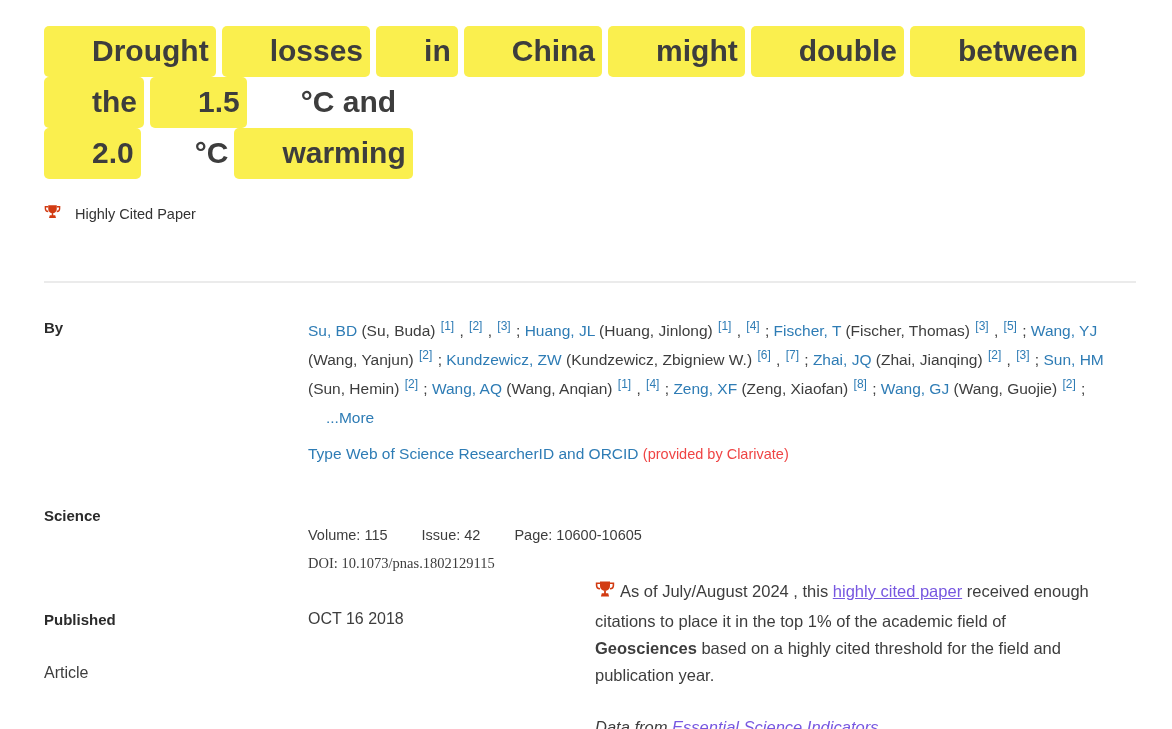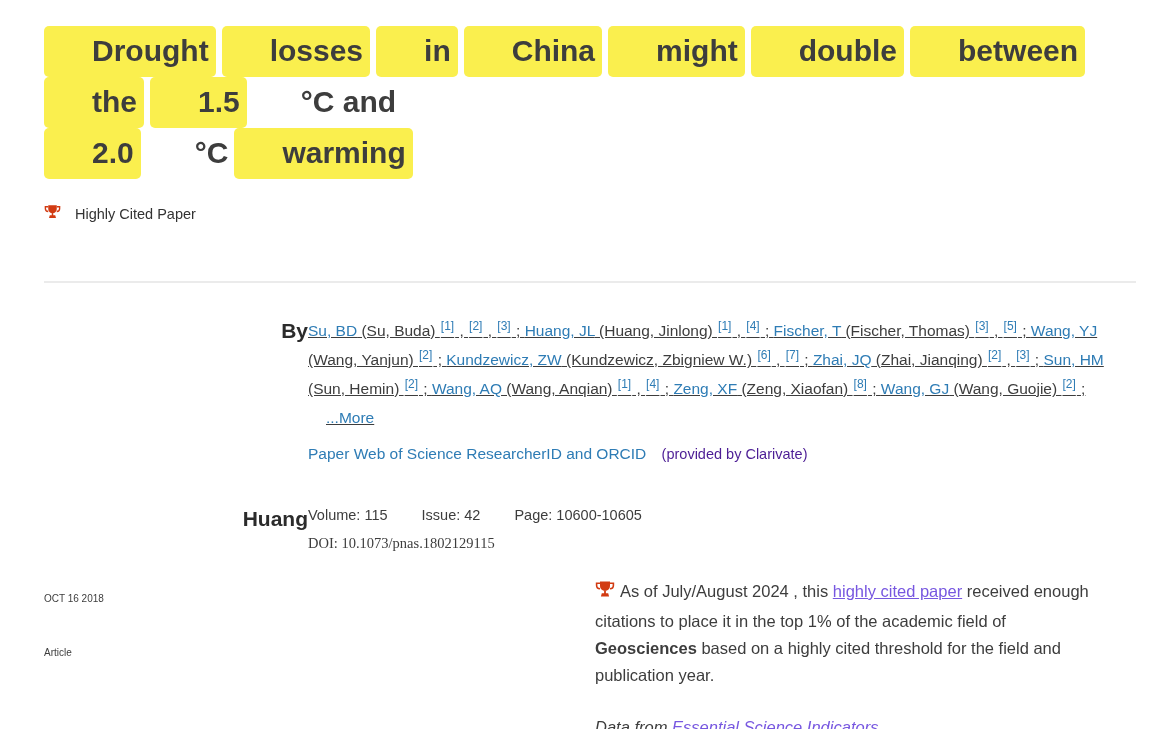--- a/index.html
+++ b/index.html
@@ -14,44 +14,44 @@
 
   
   .badge-row { margin-top:25px; display:flex; align-items:center; gap:9px; font-size:14.5px; color:#333; }
 
   
   .divider { border:none; border-top:2px solid #ebebeb; margin:57px 0 34px 0; }
 
   
   .details { position:relative; }
   .row { display:flex; }
-  .label { width:264px; flex:none; font-weight:bold; font-size:21px; color:#2b2b2b; padding-top:2px;text-align:right; }
+  .label { width:264px; flex:none; font-weight:bold; font-size:15px; color:#2b2b2b; padding-top:2px; }
   .value { font-size:15.5px; color:#3d3d3d; }
 
   a.blue { color:#2e7cb5; text-decoration:none; cursor:pointer; }
   a.purple { color:#7757e0; text-decoration:underline; cursor:pointer; }
 
-  .authors { margin:0; line-height:27px; max-width:860px;text-decoration:underline; }
+  .authors { margin:0; line-height:27px; max-width:860px; }
   .supnum { color:#2e7cb5; font-size:12px; position:relative; top:-6px; margin:0 1px; cursor:pointer; }
   .more { margin-left:18px; }
 
   .rid-line { margin:14px 0 0; font-size:15.5px; }
-  .provided { margin-left:11px; font-size:14.5px; color:#4c1d95; }
+  .provided { margin-left:0; font-size:14.5px; color:#ef4444; }
 
   .row-by { margin-bottom:42px; }
   .row-source { margin-bottom:36px; }
 
   .journal-line { margin:0; line-height:22px; font-size:15.5px; }
   .caret { display:inline-block; width:0; height:0; border-left:5px solid transparent; border-right:5px solid transparent; border-top:6px solid #2e7cb5; margin-left:7px; vertical-align:2px; cursor:pointer; }
-  .meta { margin:0 0 0; font-size:14.5px; line-height:20px; }
+  .meta { margin:20px 0 0; font-size:14.5px; line-height:20px; }
   .meta .seg { margin-right:30px; }
   .doi { margin-top:8px;font-family:Liberation Serif, serif; }
 
   .simple-row { margin-bottom:34px; }
-  .simple-row .value { font-size:10px; line-height:20px; }
+  .simple-row .value { font-size:16px; line-height:20px; }
 
   
   .callout { position:absolute; left:551px; top:261px; width:505px; font-size:16.5px; line-height:27px; color:#3d3d3d; }
   .callout p { margin:0; }
   .trophy-wrap { display:inline-block; vertical-align:-3px; margin-right:5px; }
   .datafrom { margin-top:25px !important; font-style:italic; }
   .datafrom .purple { }
 </style>
 </head>
 <body>
@@ -72,39 +72,40 @@
 
   <hr class="divider">
 
   <div class="details">
 
     <div class="row row-by">
       <div class="label">By</div>
       <div class="value">
         <p class="authors" id="authors"><a class="blue">Su, BD</a> (Su, Buda) <span class="supnum">[1]</span> , <span class="supnum">[2]</span> , <span class="supnum">[3]</span> ; <a class="blue">Huang, JL</a> (Huang, Jinlong) <span class="supnum">[1]</span> , <span class="supnum">[4]</span> ; <a class="blue">Fischer, T</a> (Fischer, Thomas) <span class="supnum">[3]</span> , <span class="supnum">[5]</span> ; <a class="blue">Wang, YJ</a> (Wang, Yanjun) <span class="supnum">[2]</span> ; <a class="blue">Kundzewicz, ZW</a> (Kundzewicz, Zbigniew W.) <span class="supnum">[6]</span> , <span class="supnum">[7]</span> ; <a class="blue">Zhai, JQ</a> (Zhai, Jianqing) <span class="supnum">[2]</span> , <span class="supnum">[3]</span> ; <a class="blue">Sun, HM</a> (Sun, Hemin) <span class="supnum">[2]</span> ; <a class="blue">Wang, AQ</a> (Wang, Anqian) <span class="supnum">[1]</span> , <span class="supnum">[4]</span> ; <a class="blue">Zeng, XF</a> (Zeng, Xiaofan) <span class="supnum">[8]</span> ; <a class="blue">Wang, GJ</a> (Wang, Guojie) <span class="supnum">[2]</span> ; <a class="blue more">...More</a></p>
         <p class="rid-line">
-          <a class="blue">Paper Web of Science ResearcherID and ORCID</a>
+          <a class="blue">Type Web of Science ResearcherID and ORCID</a>
           <span class="provided">(provided by Clarivate)</span>
         </p>
       </div>
     </div>
 
     <div class="row row-source">
-      <div class="label">Huang</div>
+      <div class="label">Science</div>
       <div class="value">
         <p class="meta">
           <span class="seg">Volume: 115</span>
           <span class="seg">Issue: 42</span>
           <span class="seg">Page: 10600-10605</span>
         </p>
         <p class="meta doi">DOI: 10.1073/pnas.1802129115</p>
       </div>
     </div>
 
     <div class="row simple-row">
+      <div class="label">Published</div>
       <div class="value">OCT 16 2018</div>
     </div>
 
 
     <div class="row simple-row">
       <div class="value">Article</div>
     </div>
 
     <div class="callout">
       <p>

